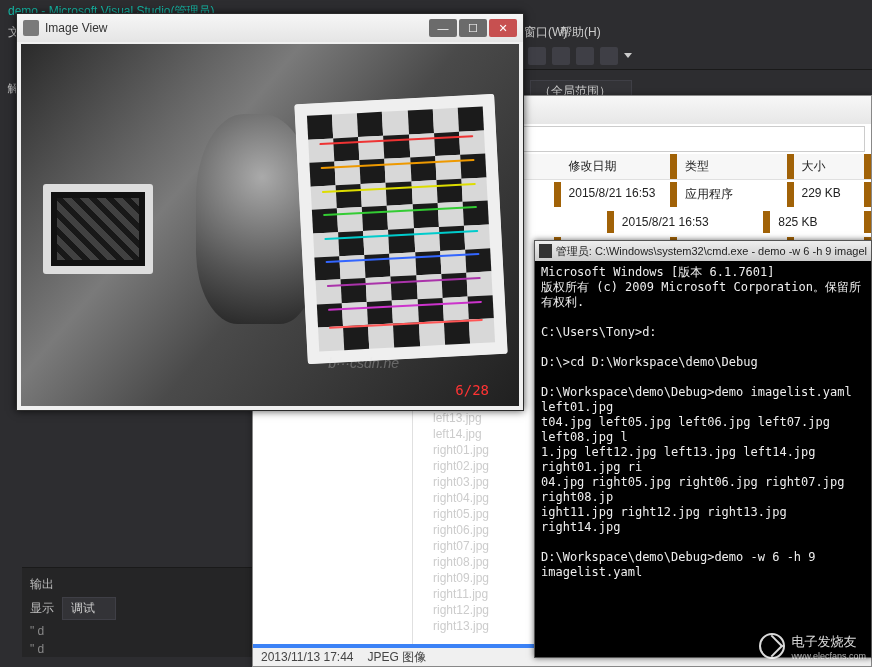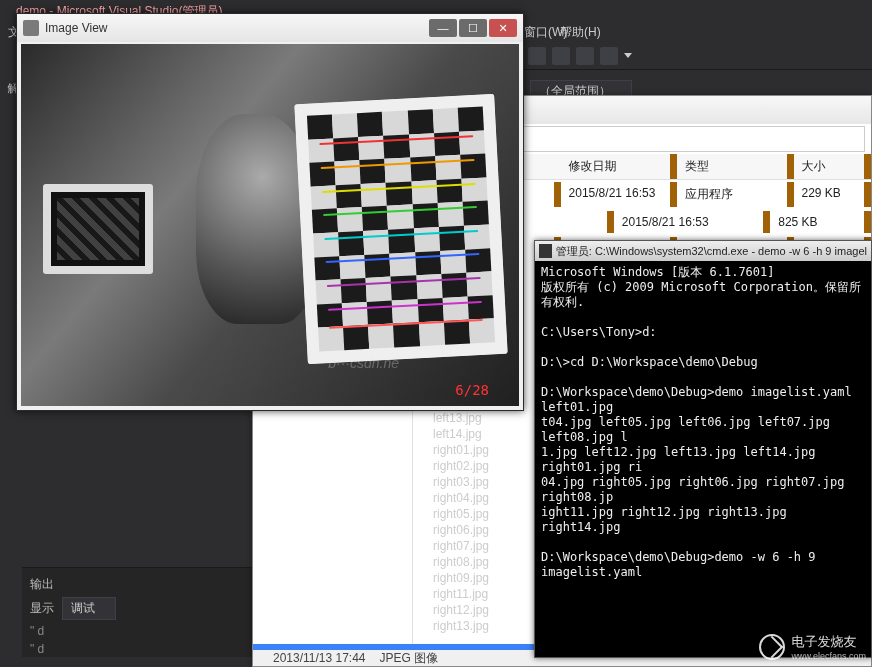--- a/index.html
+++ b/index.html
@@ -1,18 +1,18 @@
 <!DOCTYPE html>
 <html><head>
 <meta charset="utf-8">
 <style>
 * { box-sizing: border-box; margin: 0; padding: 0; font-family: "Microsoft YaHei", "Segoe UI", Tahoma, sans-serif; }
 body { width: 872px; height: 667px; background: #2d2d30; color: #ccc; position: relative; overflow: hidden; font-size: 12px; }
 
-.vs-titlebar { height: 22px; background: #2d2d30; color: #fca5a5; padding: 3px 16px; font-size: 12px; }
+.vs-titlebar { height: 22px; background: #2d2d30; color: #14b8a6; padding: 3px 8px; font-size: 12px; }
 .vs-menubar { height: 20px; background: #2d2d30; color: #ccc; padding: 2px 8px; display: flex; gap: 14px; }
 .vs-toolbar { height: 28px; background: #2d2d30; border-bottom: 1px solid #1a1a1a; display: flex; align-items: center; padding: 0 8px; gap: 6px; }
 .tb-btn { width: 18px; height: 18px; background: #3f3f46; border-radius: 2px; }
 .tb-arrow { width: 0; height: 0; border-left: 4px solid transparent; border-right: 4px solid transparent; border-top: 5px solid #ccc; }
 
 .vs-scope { height: 26px; background: #2d2d30; display: flex; align-items: center; padding-left: 520px; gap: 6px; }
 .scope-dd { background: #333337; border: 1px solid #3f3f46; padding: 2px 20px 2px 8px; color: #ccc; font-size: 12px; }
 .vs-side { position: absolute; left: 0; top: 70px; width: 22px; color: #bbb; font-size: 11px; writing-mode: vertical-rl; padding: 4px 2px; }
 
 .vs-bottom { position: absolute; left: 0; right: 0; bottom: 10px; height: 90px; background: #252526; border-top: 1px solid #1a1a1a; padding: 4px 8px; color: #bbb; }
@@ -60,30 +60,30 @@
 .drive-ico { width: 14px; height: 10px; background: #888; border-radius: 1px; }
 .comp-ico { width: 14px; height: 12px; background: #6a8; border-radius: 2px; }
 .net-ico { width: 14px; height: 12px; background: #49c; border-radius: 50%; }
 .exp-list { flex: 1; color: #222; overflow: hidden; }
 .list-hdr { display: flex; border-bottom: 1px solid #e0e0e0; background: #f7f7f7; }
 .col { padding: 4px 8px; border-right: 7px solid #a16207; }
 .col-name { flex: 1.6; } .col-date { flex: 1.2; } .col-type { flex: 1.2; } .col-size { flex: .7; text-align: left;}
 .list-rows .row { display: flex; padding: 2px 0; }
 .file-rows { padding-top: 2px; }
 .file-rows .frow { display: flex; align-items: center; padding: 1px 6px; gap: 4px; }
-.exp-status { position:absolute; bottom:0; left:0; right:0; height:22px; background:#f0f0f0; border-top:6px solid #3b82f6; display:flex; align-items:center; padding:0 20px; gap:14px; color:#444;}
+.exp-status { position:absolute; bottom:0; left:0; right:0; height:22px; background:#f0f0f0; border-top:4px solid #3b82f6; display:flex; align-items:center; padding:0 8px; gap:14px; color:#444;}
 
 
 .cmd { position: absolute; right: 0; top: 240px; width: 338px; height: 418px; background: #000; border: 1px solid #555; box-shadow: 0 0 6px rgba(0,0,0,.6); }
 .cmd-tb { height: 20px; background: linear-gradient(#eee,#ccc); display: flex; align-items: center; padding: 0 4px; color: #222; font-size: 11px; }
 .cmd-tb .cico { width: 14px; height: 14px; background: #333; margin-right: 4px; }
 .cmd-body { position: absolute; top: 20px; left: 0; right: 0; bottom: 0; background: #000; color: #eee; font-family: "NSimSun","SimSun",Consolas,monospace; font-size: 12px; padding: 4px 6px; white-space: pre-wrap; line-height: 15px; }
 
 
-.corner-wm { position: absolute; right: 6px; bottom: 6px; color: #fff; font-size: 11px; display:flex; align-items:center; gap:6px; opacity:.85; z-index:50;}
+.corner-wm { position: absolute; right: 6px; bottom: 6px; color: #fff; font-size: 11px; display:flex; align-items:flex-start; gap:6px; opacity:.85; z-index:50;}
 .corner-wm .logo { width: 26px; height: 26px; border: 2px solid #fff; border-radius: 50%; position: relative; }
 .corner-wm .logo::after { content:""; position:absolute; left:50%; top:50%; width:14px; height:14px; border:2px solid #fff; border-left:0; border-bottom:0; transform: translate(-50%,-50%) rotate(45deg); }
 </style>
 </head>
 <body>
 
 <div class="vs-titlebar">demo - Microsoft Visual Studio(管理员)</div>
 <div class="vs-menubar">
   <span>文</span>
   <span style="flex:1"></span>

